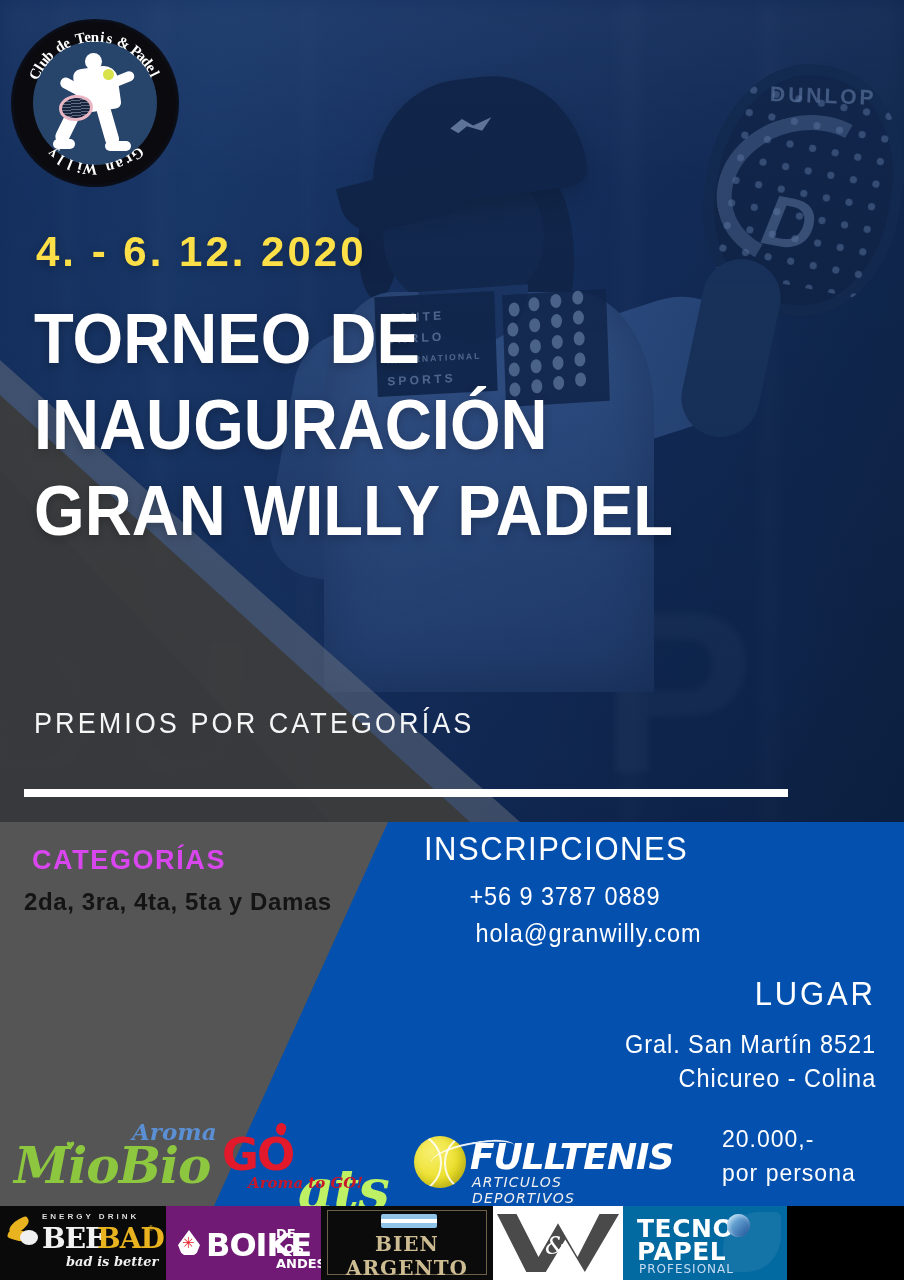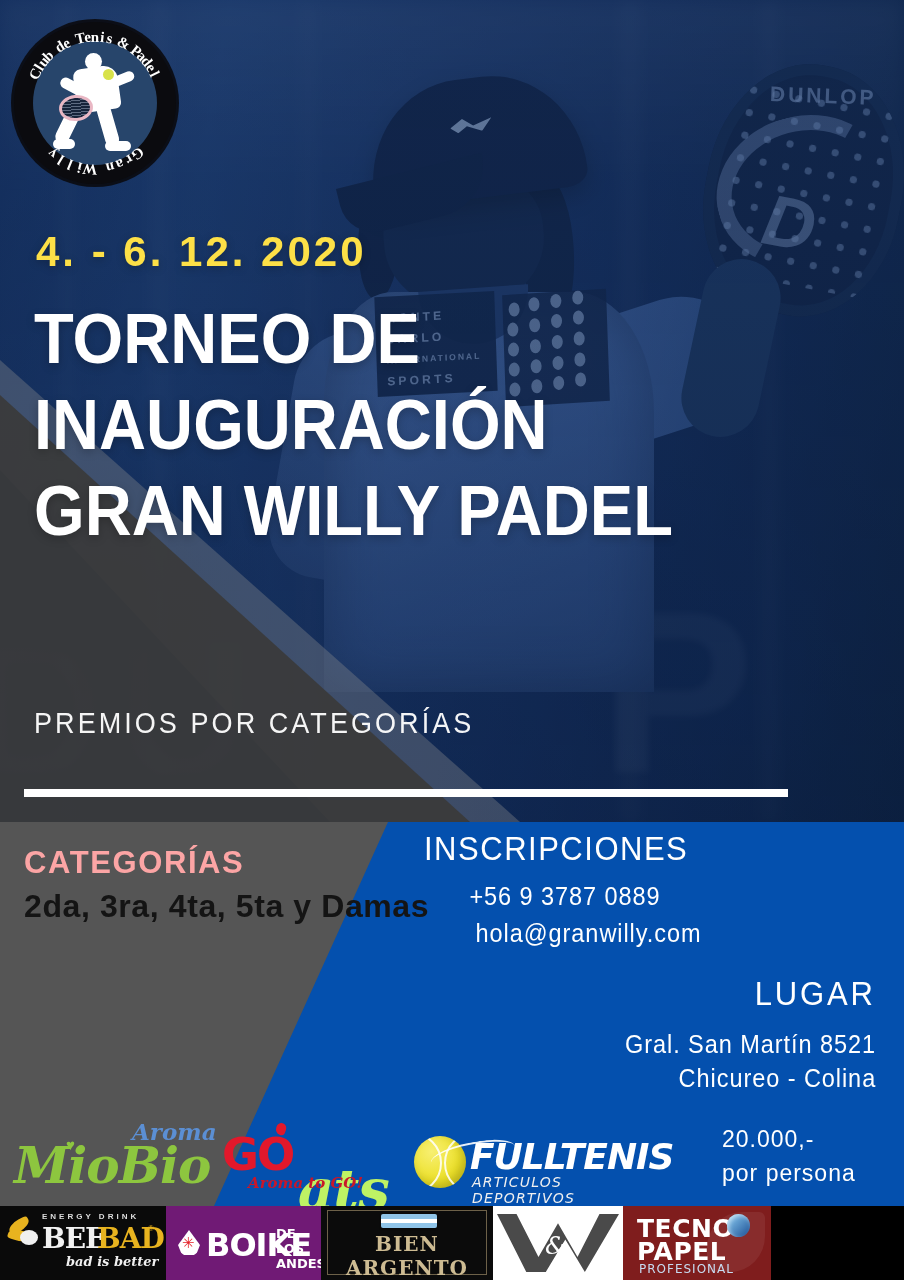--- a/index.html
+++ b/index.html
@@ -300,26 +300,26 @@
     font-size:30px; letter-spacing:3.4px; font-weight:300;
     transform:scaleX(.9); transform-origin:left top;
   }
   .rule {
     position:absolute; left:24px; top:789px; width:764px; height:8px;
     background:#fff;
   }
 
   
   .cat-title {
-    position:absolute; left:24px; top:845px;
-    color:#fca5a5; font-weight:bold; font-size:31px; letter-spacing:1.6px;
+    position:absolute; left:32px; top:845px;
+    color:#d946ef; font-weight:bold; font-size:27px; letter-spacing:1.6px;
   }
   .cat-sub {
     position:absolute; left:24px; top:888px;
-    color:#141414; font-weight:bold; font-size:32px; letter-spacing:.6px;
+    color:#141414; font-weight:bold; font-size:24px; letter-spacing:.6px;
   }
 
   
   .insc-title {
     position:absolute; left:424px; top:830px; width:270px;
     text-align:center; color:#fff; font-size:33px; font-weight:300;
     letter-spacing:1.6px;
     transform:scaleX(.94); transform-origin:left top;
   }
   .insc-phone {
@@ -530,21 +530,21 @@
     clip-path:polygon(0 0, 16% 0, 34% 74%, 50% 16%, 66% 74%, 84% 0, 100% 0,
                       72% 100%, 56% 44%, 40% 100%, 24% 100%);
   }
   .wm-amp {
     position:absolute; left:52px; top:26px;
     font-family:"DejaVu Serif", serif; font-size:24px; color:#ffffff;
     font-style:italic;
   }
 
   
-  .sb-tecno { width:148px; background:#7f1d1d; }
+  .sb-tecno { width:164px; background:#0369a1; }
   .tp-word1 {
     position:absolute; left:14px; top:8px;
     font-family:"DejaVu Sans", sans-serif; font-weight:bold; font-size:25px;
     color:#fff; letter-spacing:.5px;
   }
   .tp-word2 {
     position:absolute; left:14px; top:31px;
     font-family:"DejaVu Sans", sans-serif; font-weight:bold; font-size:25px;
     color:#fff; letter-spacing:.5px;
   }

